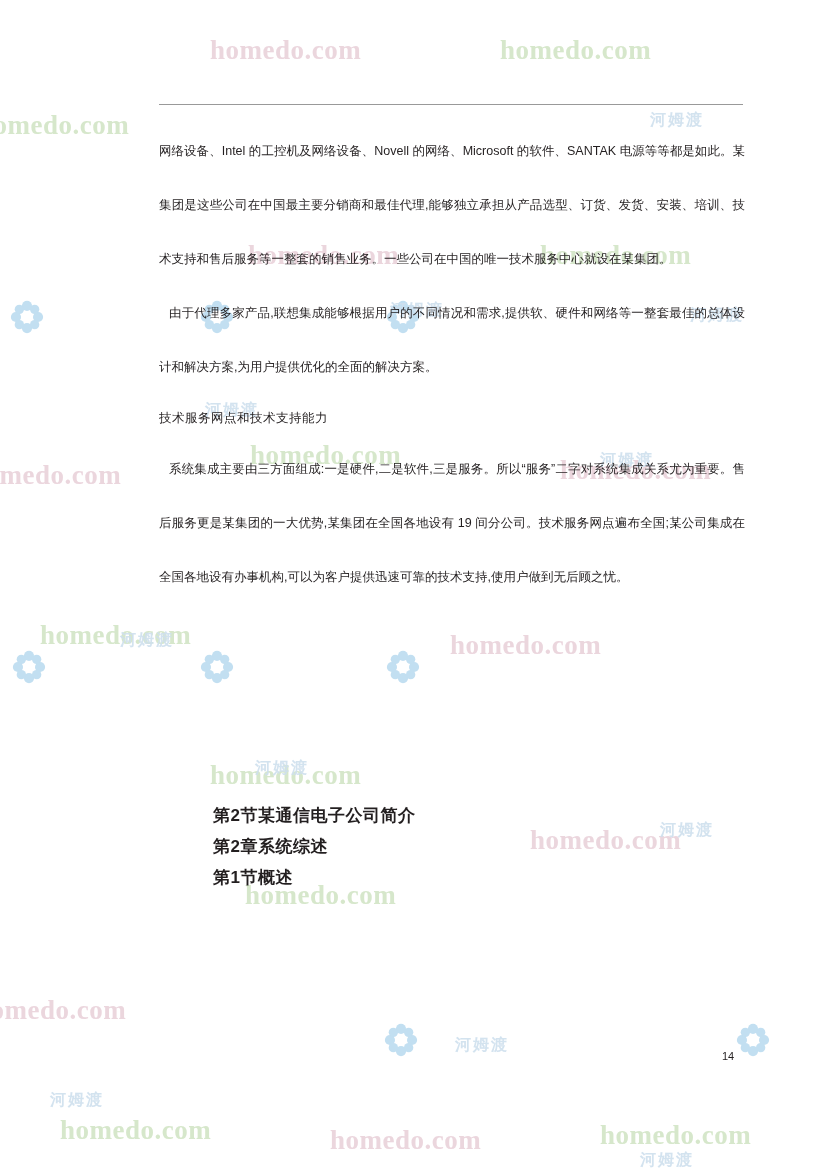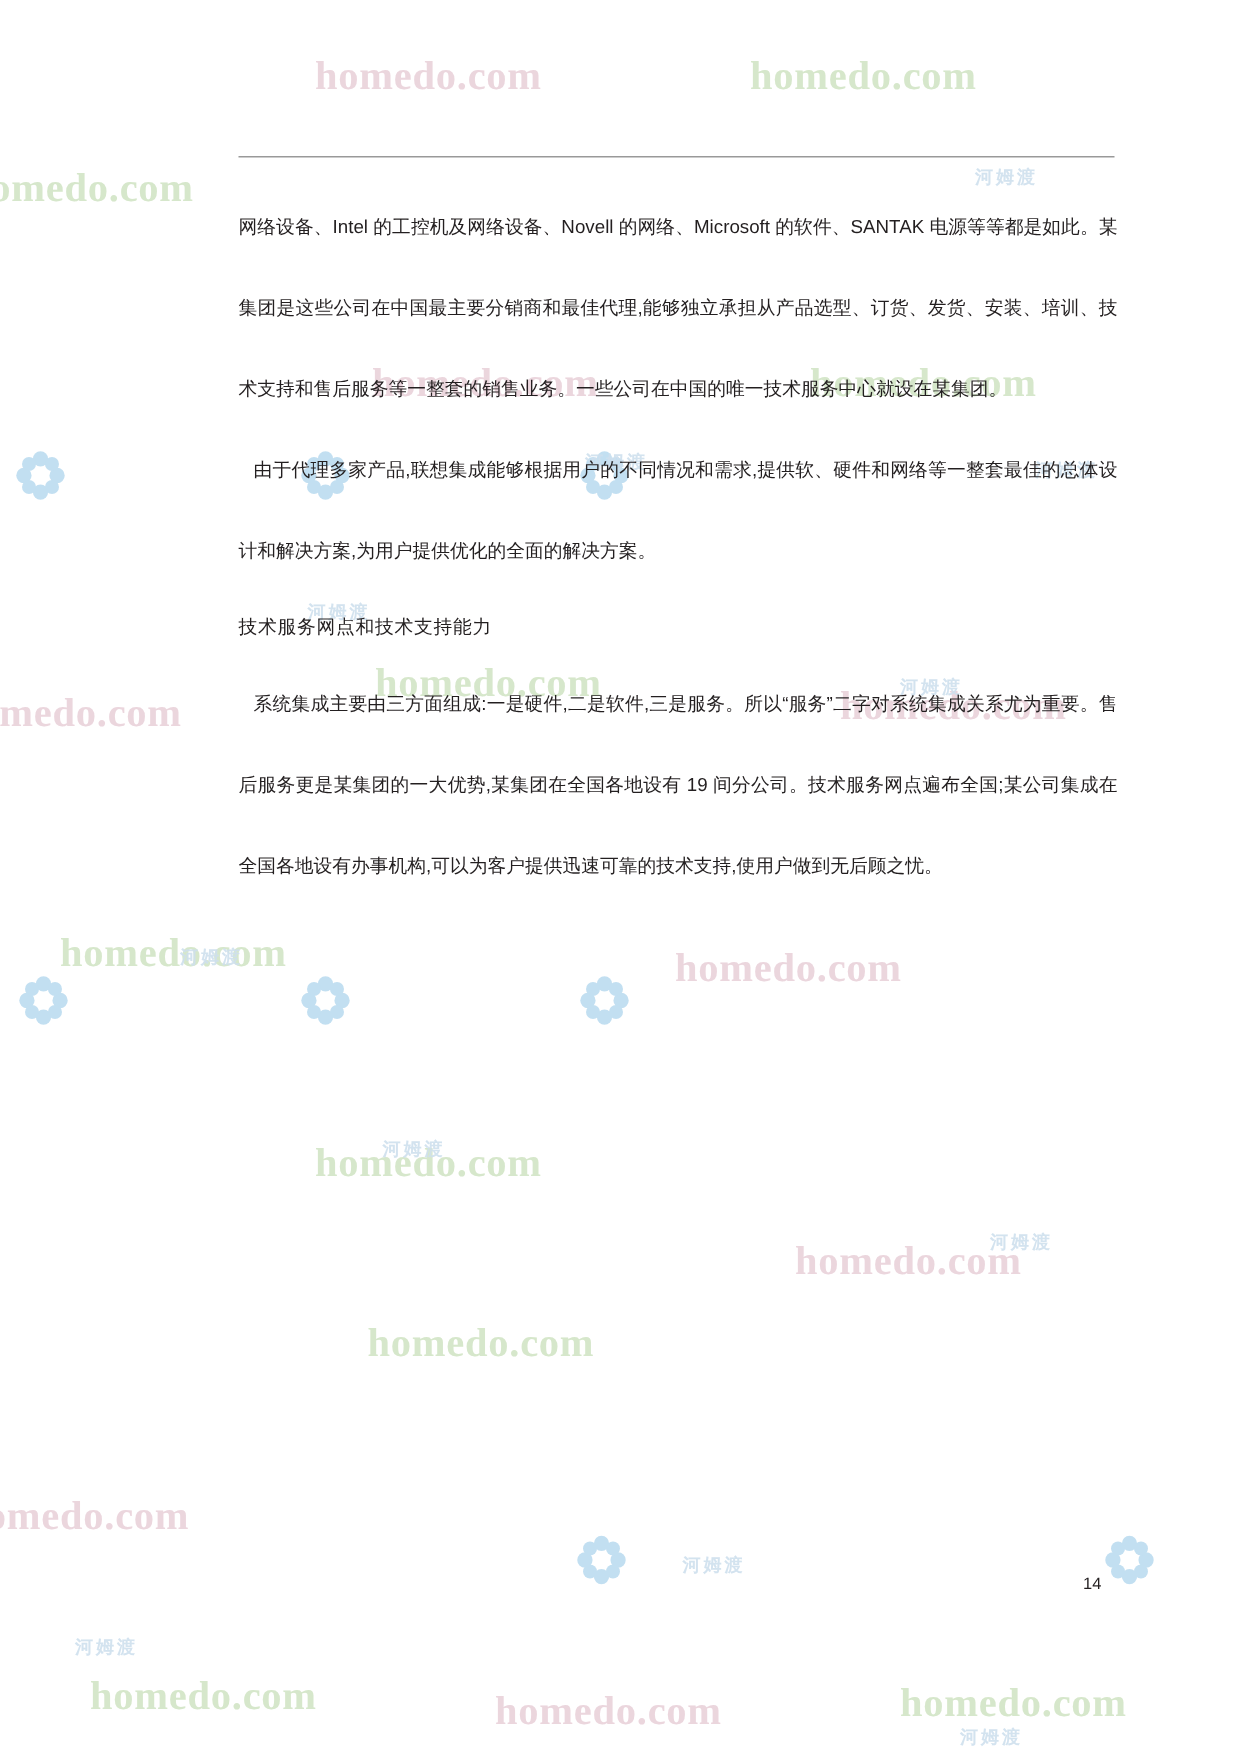--- a/index.html
+++ b/index.html
@@ -44,21 +44,21 @@
   }
   .wm-text-pink {
     color: #e8cfd8;
     font-size: 27px;
     font-weight: 700;
     letter-spacing: 0.5px;
     opacity: 0.85;
   }
   .wm-cn {
     color: #cfe0ee;
-    font-size: 12px;
+    font-size: 16px;
     font-weight: 700;
     letter-spacing: 2px;
     opacity: 0.9;
     text-align: center;
   }
   .wm-flower {
     width: 34px;
     height: 34px;
     position: absolute;
     opacity: 0.9;
@@ -286,17 +286,22 @@
 
     <div class="hrule"></div>
 
     <div class="body-block">
       <p class="para">网络设备、Intel 的工控机及网络设备、Novell 的网络、Microsoft 的软件、SANTAK 电源等等都是如此。某集团是这些公司在中国最主要分销商和最佳代理,能够独立承担从产品选型、订货、发货、安装、培训、技术支持和售后服务等一整套的销售业务。一些公司在中国的唯一技术服务中心就设在某集团。</p>
       <p class="para indent">由于代理多家产品,联想集成能够根据用户的不同情况和需求,提供软、硬件和网络等一整套最佳的总体设计和解决方案,为用户提供优化的全面的解决方案。</p>
       <p class="sub-head">技术服务网点和技术支持能力</p>
       <p class="para indent">系统集成主要由三方面组成:一是硬件,二是软件,三是服务。所以“服务”二字对系统集成关系尤为重要。售后服务更是某集团的一大优势,某集团在全国各地设有 19 间分公司。技术服务网点遍布全国;某公司集成在全国各地设有办事机构,可以为客户提供迅速可靠的技术支持,使用户做到无后顾之忧。</p>
     </div>
 
+    <div class="headings">
+      <div class="h-main">第2节某通信电子公司简介</div>
+      <div class="h-main">第2章系统综述</div>
+      <div class="h-main">第1节概述</div>
+    </div>
 
 
     <div class="page-number">14</div>
   </div>
 </div>
 
 </body></html>

